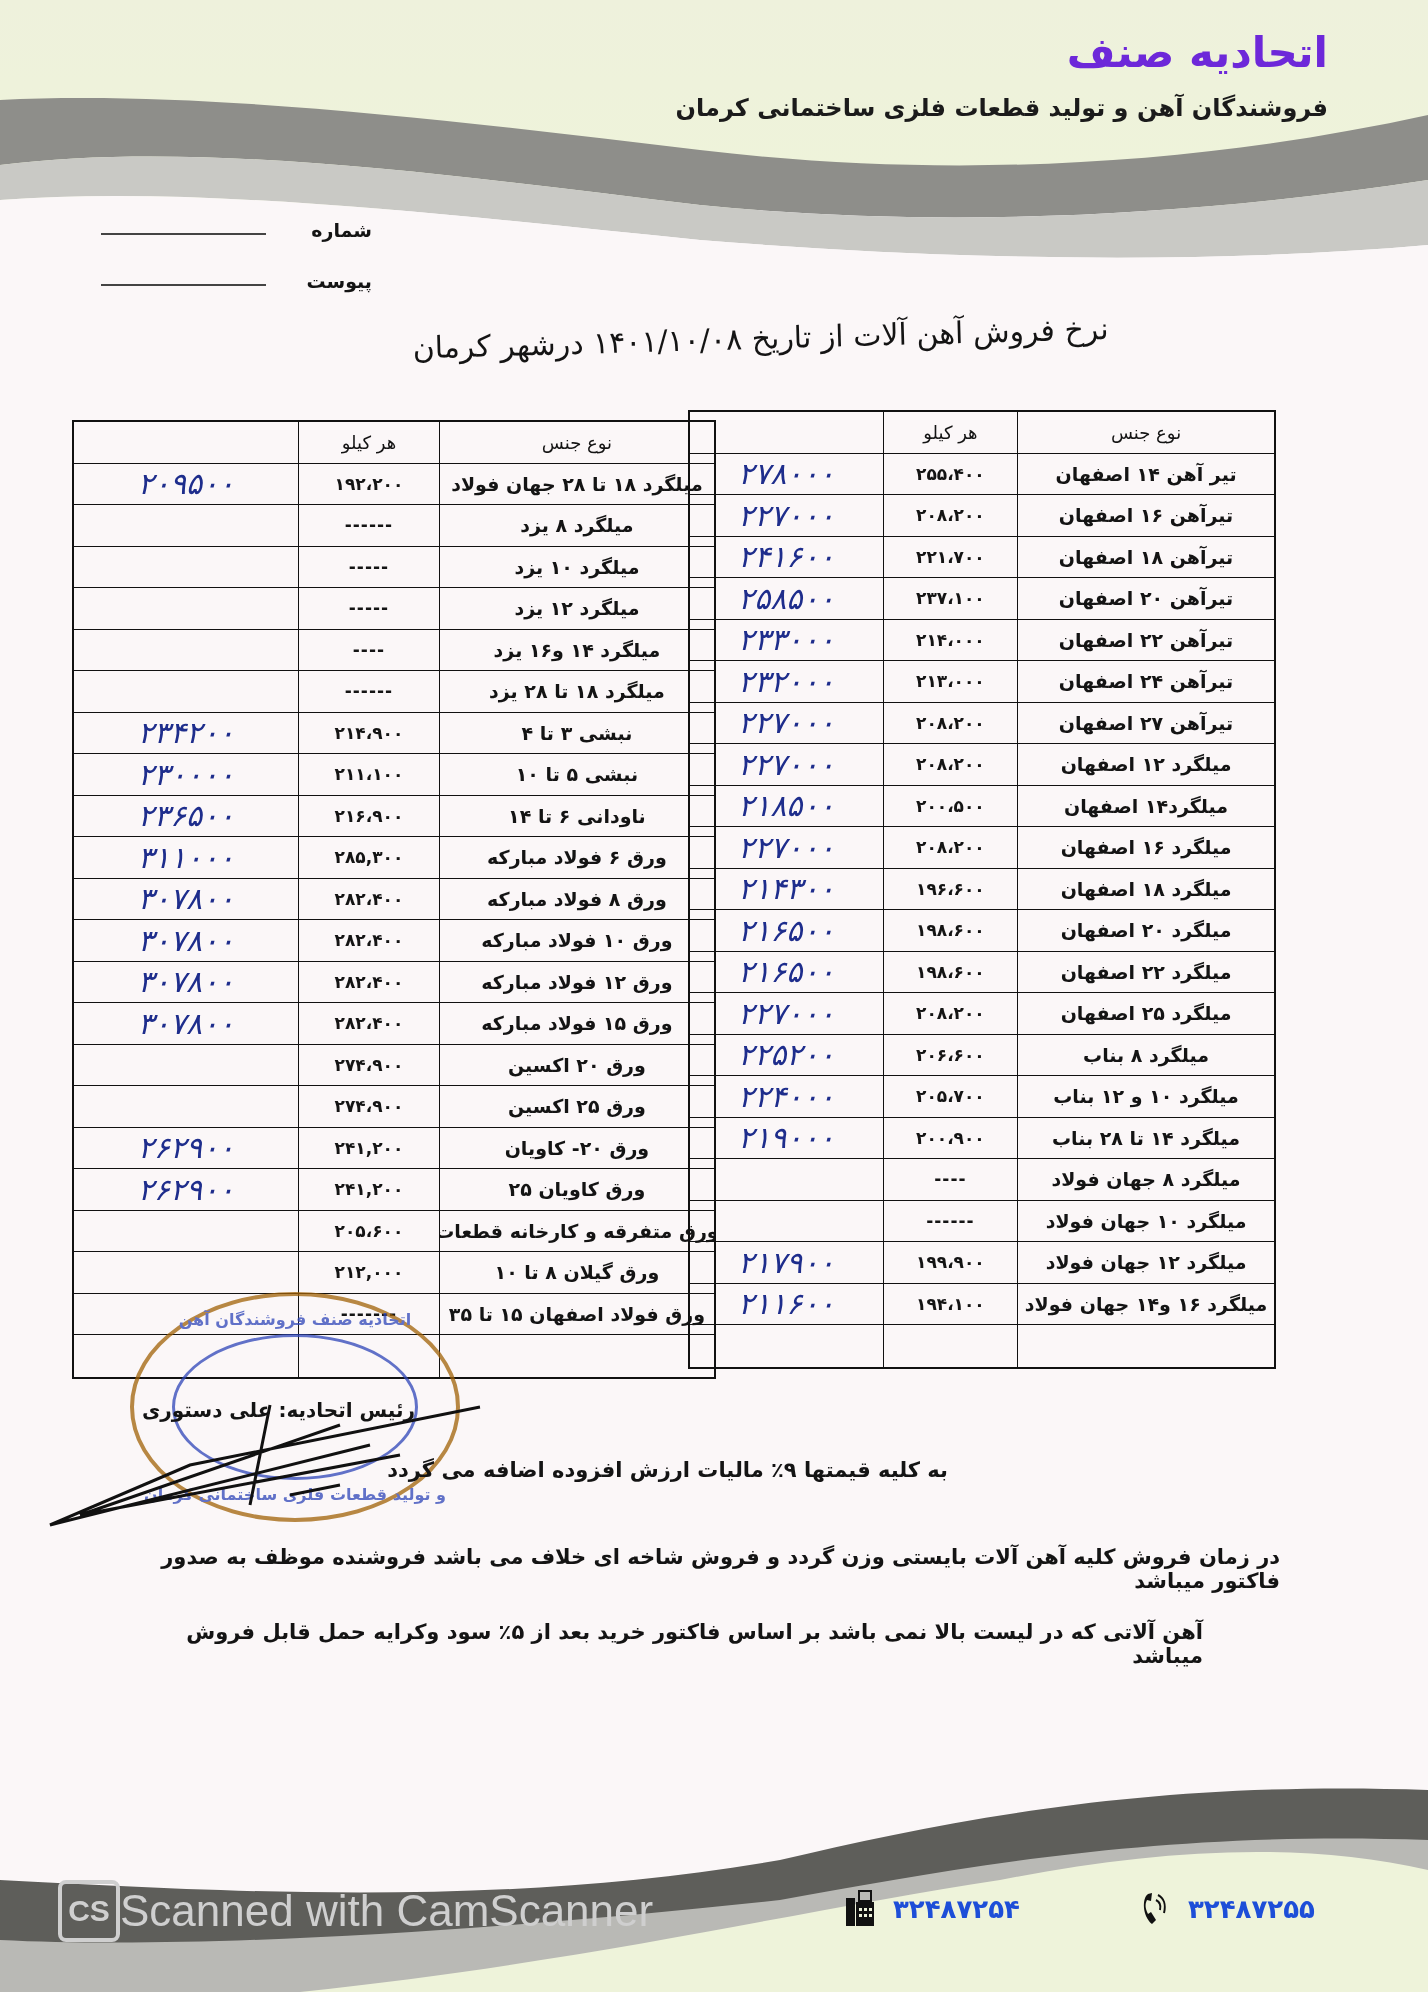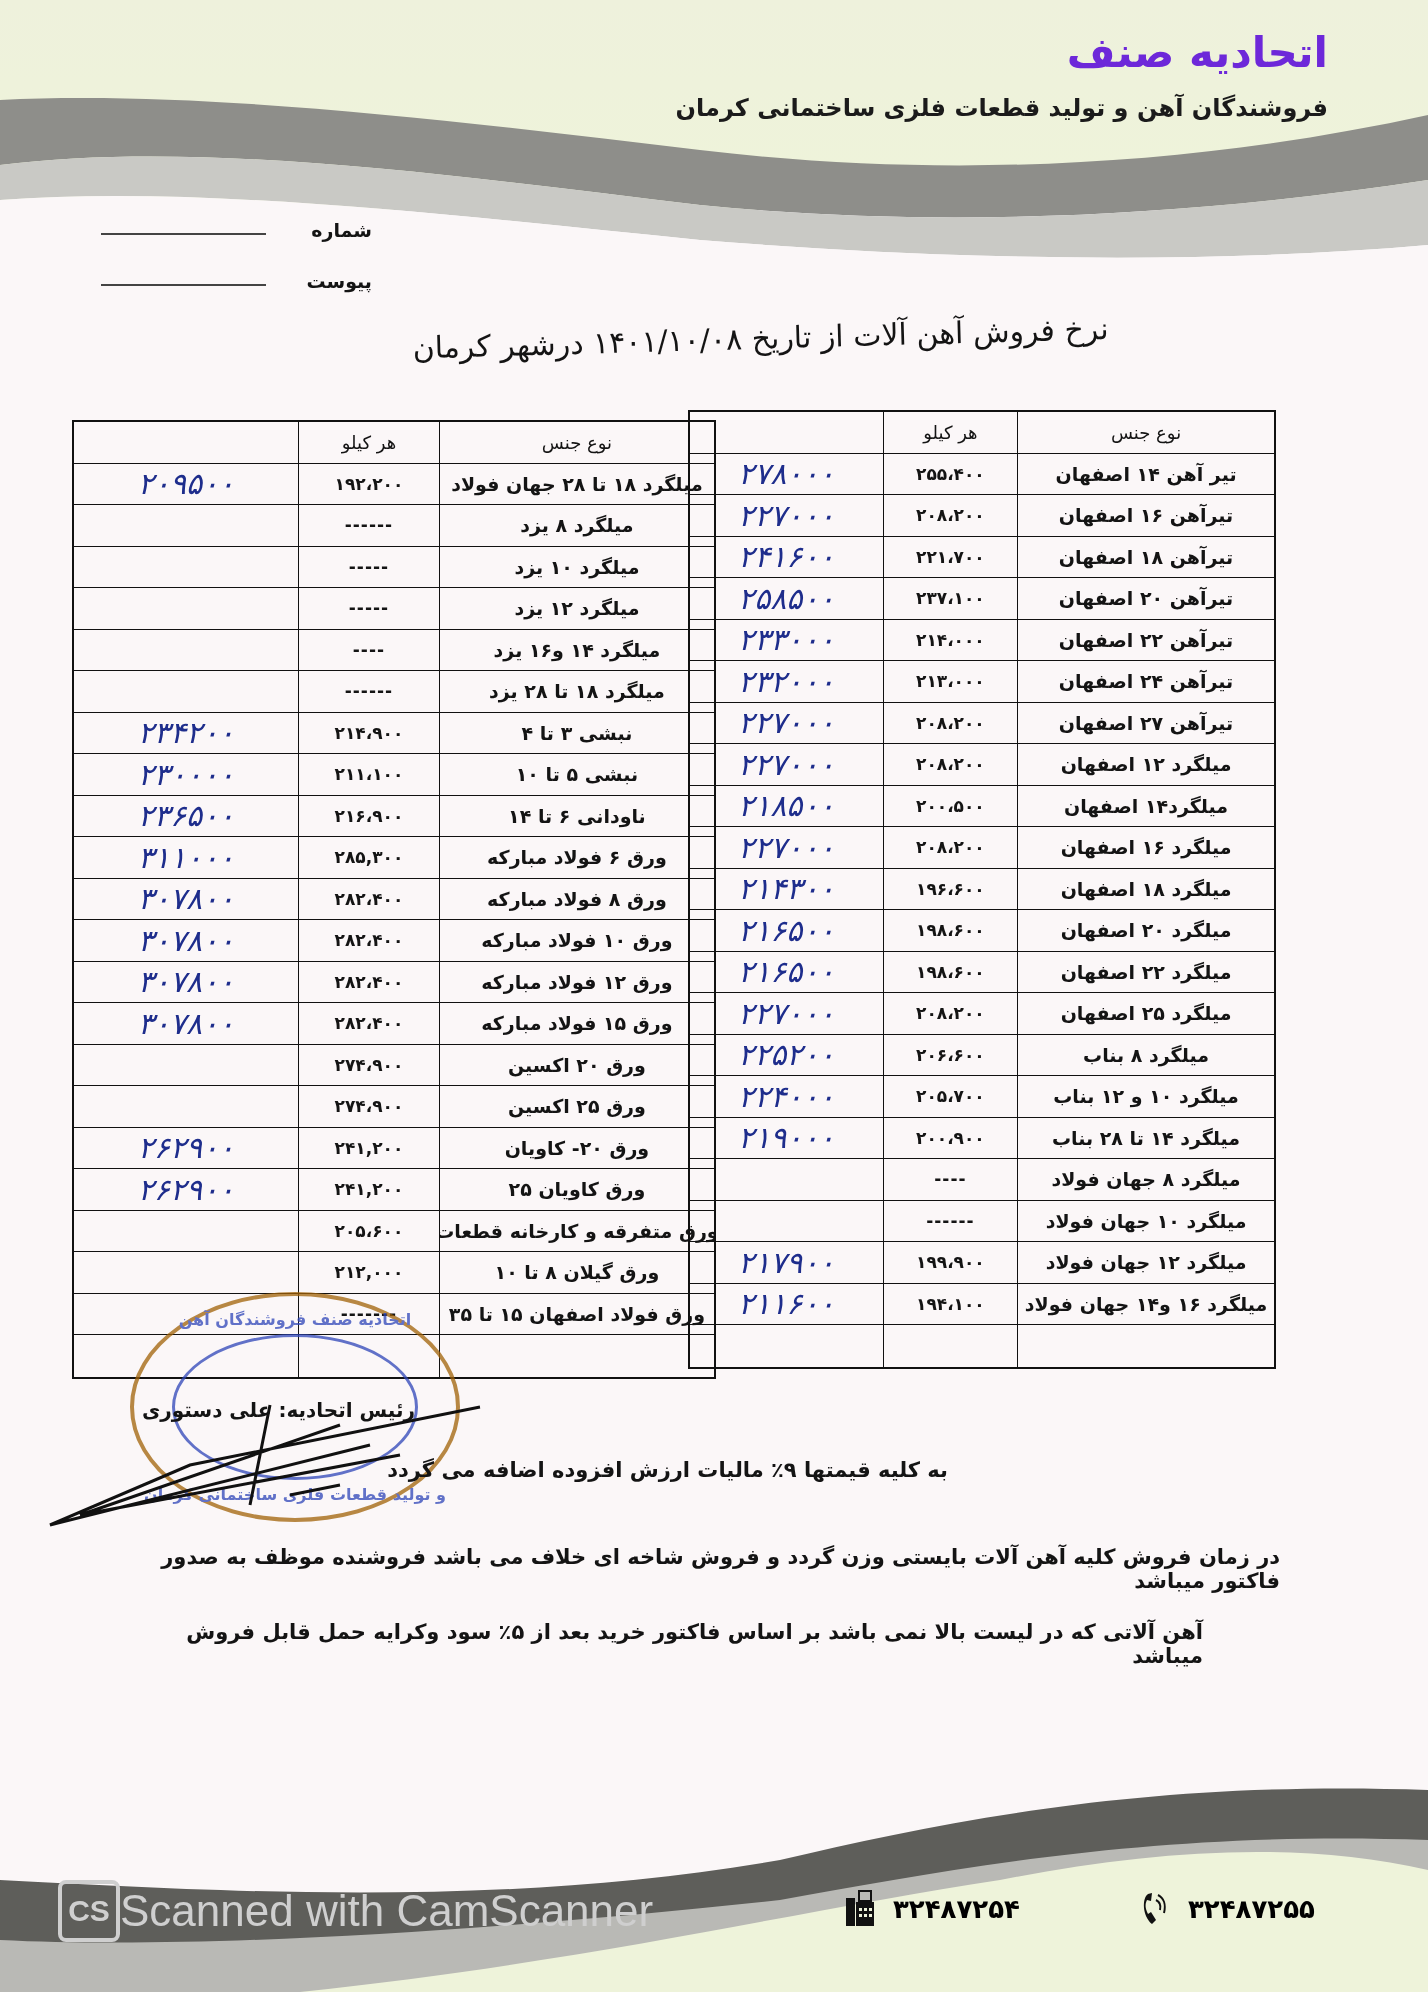--- a/index.html
+++ b/index.html
@@ -87,21 +87,21 @@
   .watermark {
     position: absolute; left: 58px; top: 1880px; color: #cfcfcf;
     font-family: "Liberation Sans", sans-serif; font-size: 44px;
     display: flex; align-items: center; 
   }
   .cs-logo {
     width: 62px; height: 62px; border: 4px solid #cfcfcf; border-radius: 8px;
     display: flex; align-items: center; justify-content: center;
     font-size: 30px; font-weight: bold;
   }
-  .contact { position: absolute; top: 1890px; display: flex; align-items: center; gap: 18px; font-weight: bold; font-size: 26px; color: #000000; }
+  .contact { position: absolute; top: 1890px; display: flex; align-items: center; gap: 18px; font-weight: bold; font-size: 26px; color: #1d4ed8; }
   .fax { left: 845px; }
   .phone { left: 1140px; }
 </style>
 </head>
 <body>
 
 <div class="header-band"></div>
 <svg class="wave-svg" width="1428" height="260">
   <path d="M0,100 C200,90 450,120 700,150 C950,180 1200,165 1428,115 L1428,180 C1200,215 950,230 700,205 C450,175 200,140 0,165 Z" fill="#8e8e8a"></path>
   <path d="M0,165 C200,140 450,175 700,205 C950,230 1200,215 1428,180 L1428,245 C1200,265 950,260 700,240 C450,215 200,185 0,200 Z" fill="#c9c9c5"></path>

